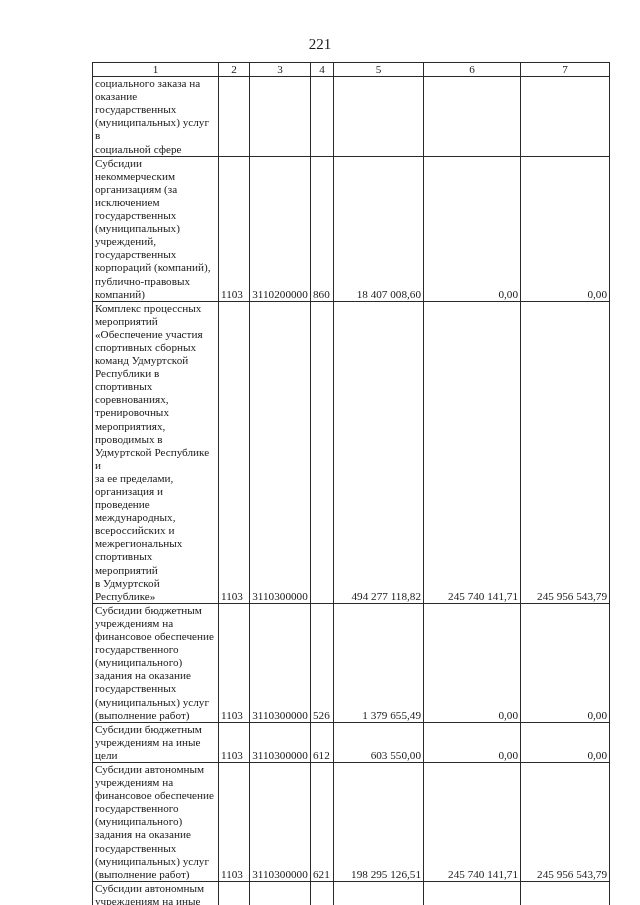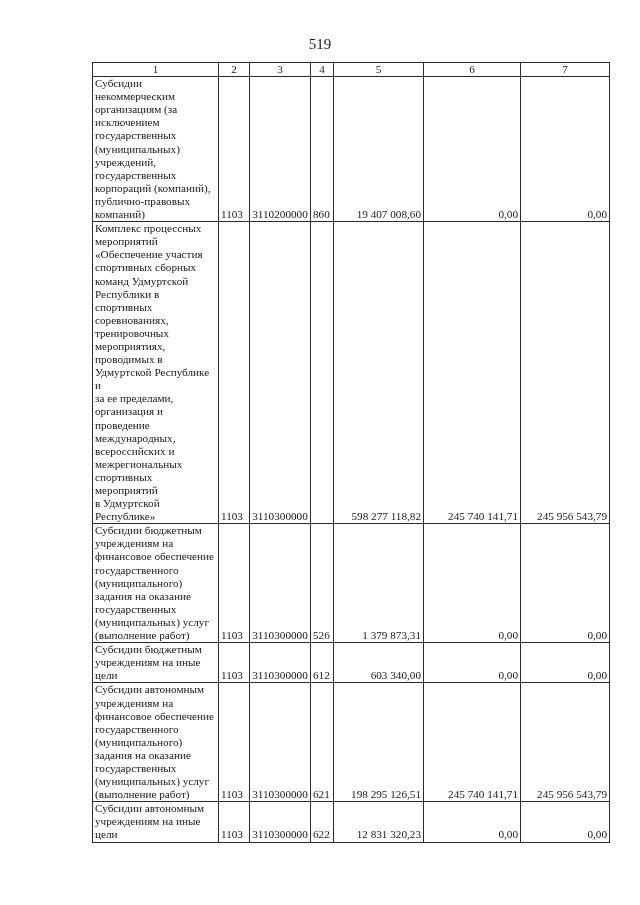--- a/index.html
+++ b/index.html
@@ -12,21 +12,21 @@
   td, th { border: 1px solid #2a2a2a; padding: 0 2px; vertical-align: bottom; }
   th { font-weight: normal; text-align: center; vertical-align: middle; height: 13px; }
   td.name { text-align: left; vertical-align: top; white-space: pre-line; }
   td.num { text-align: right; white-space: nowrap; }
   td.code { text-align: center; white-space: nowrap; }
   td.sec { white-space: nowrap; }
 </style>
 </head>
 <body>
 
-<div class="page-num">519</div>
+<div class="page-num">221</div>
 
 <table>
   <colgroup>
     <col style="width:126px">
       <col style="width:31px">
       <col style="width:61px">
       <col style="width:23px">
     <col style="width:90px">
       <col style="width:97px">
       <col style="width:89px">
@@ -37,35 +37,48 @@
       <th>2</th>
       <th>3</th>
       <th>4</th>
       <th>5</th>
       <th>6</th>
       <th>7</th>
     </tr>
   </thead>
   <tbody>
     <tr>
+      <td class="name">социального заказа на
+оказание
+государственных
+(муниципальных) услуг в
+социальной сфере</td>
+      <td class="sec"></td>
+      <td class="code"></td>
+      <td class="sec"></td>
+      <td class="num"></td>
+      <td class="num"></td>
+      <td class="num"></td>
+    </tr>
+    <tr>
       <td class="name">Субсидии
 некоммерческим
 организациям (за
 исключением
 государственных
 (муниципальных)
 учреждений,
 государственных
 корпораций (компаний),
 публично-правовых
 компаний)</td>
       <td class="sec">1103</td>
       <td class="code">3110200000</td>
       <td class="sec">860</td>
-      <td class="num">19 407 008,60</td>
+      <td class="num">18 407 008,60</td>
       <td class="num">0,00</td>
       <td class="num">0,00</td>
     </tr>
     <tr>
       <td class="name">Комплекс процессных
 мероприятий
 «Обеспечение участия
 спортивных сборных
 команд Удмуртской
 Республики в спортивных
@@ -79,49 +92,49 @@
 проведение
 международных,
 всероссийских и
 межрегиональных
 спортивных мероприятий
 в Удмуртской
 Республике»</td>
       <td class="sec">1103</td>
       <td class="code">3110300000</td>
       <td class="sec"></td>
-      <td class="num">598 277 118,82</td>
+      <td class="num">494 277 118,82</td>
       <td class="num">245 740 141,71</td>
       <td class="num">245 956 543,79</td>
     </tr>
     <tr>
       <td class="name">Субсидии бюджетным
 учреждениям на
 финансовое обеспечение
 государственного
 (муниципального)
 задания на оказание
 государственных
 (муниципальных) услуг
 (выполнение работ)</td>
       <td class="sec">1103</td>
       <td class="code">3110300000</td>
       <td class="sec">526</td>
-      <td class="num">1 379 873,31</td>
+      <td class="num">1 379 655,49</td>
       <td class="num">0,00</td>
       <td class="num">0,00</td>
     </tr>
     <tr>
       <td class="name">Субсидии бюджетным
 учреждениям на иные
 цели</td>
       <td class="sec">1103</td>
       <td class="code">3110300000</td>
       <td class="sec">612</td>
-      <td class="num">603 340,00</td>
+      <td class="num">603 550,00</td>
       <td class="num">0,00</td>
       <td class="num">0,00</td>
     </tr>
     <tr>
       <td class="name">Субсидии автономным
 учреждениям на
 финансовое обеспечение
 государственного
 (муниципального)
 задания на оказание

